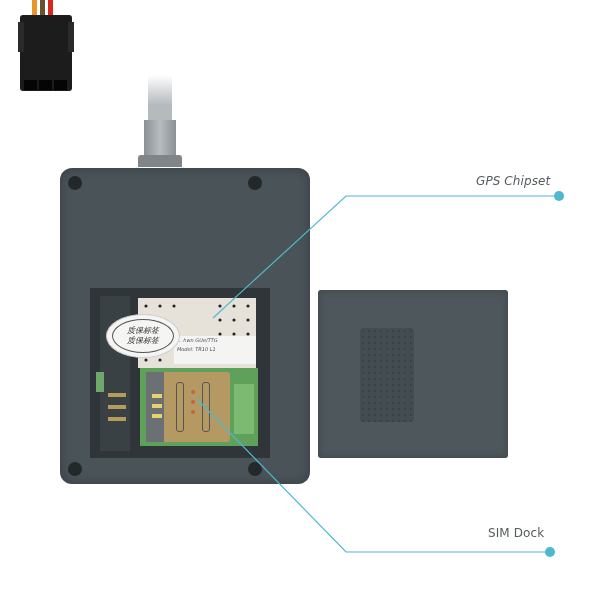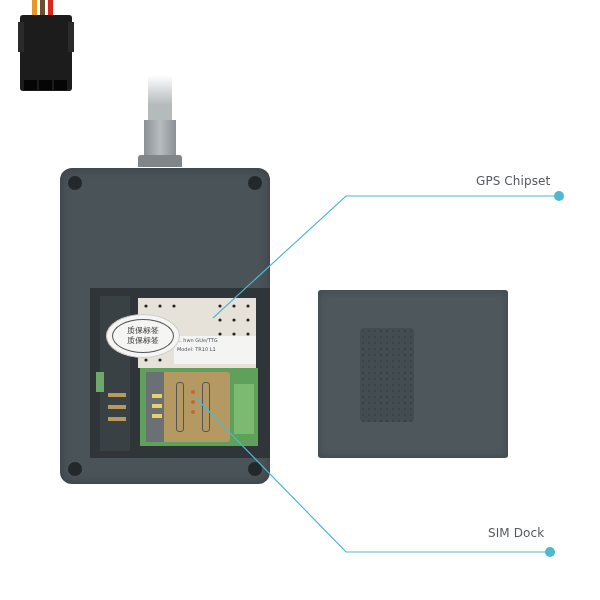--- a/index.html
+++ b/index.html
@@ -20,21 +20,21 @@
   <div class="abs" style="left:50px;top:22px;width:6px;height:30px;background:#2a2a2a;"></div>
   <div class="abs" style="left:6px;top:80px;width:13px;height:10px;background:#050505;"></div>
   <div class="abs" style="left:21px;top:80px;width:13px;height:10px;background:#050505;"></div>
   <div class="abs" style="left:36px;top:80px;width:13px;height:10px;background:#050505;"></div>
 </div>
 
 <div class="abs" style="left:148px;top:75px;width:24px;height:50px;background:linear-gradient(to bottom,rgba(185,190,192,0),#b5babd 60%);"></div>
 <div class="abs" style="left:144px;top:120px;width:32px;height:40px;background:linear-gradient(to right,#8a9094,#b7bcbf 50%,#8a9094);"></div>
 <div class="abs" style="left:138px;top:155px;width:44px;height:12px;background:#7f8589;border-radius:3px 3px 0 0;"></div>
 
-<div class="abs" style="left:60px;top:168px;width:210px;height:316px;background:#4a5358;border-radius:12px;box-shadow:inset 0 0 12px rgba(0,0,0,0.25);">
+<div class="abs" style="left:60px;top:168px;width:250px;height:316px;background:#4a5358;border-radius:12px;box-shadow:inset 0 0 12px rgba(0,0,0,0.25);font-style:italic;">
   <div class="abs" style="left:8px;top:8px;width:14px;height:14px;border-radius:50%;background:#23282b;"></div>
   <div class="abs" style="left:188px;top:8px;width:14px;height:14px;border-radius:50%;background:#23282b;"></div>
   <div class="abs" style="left:8px;top:294px;width:14px;height:14px;border-radius:50%;background:#23282b;"></div>
   <div class="abs" style="left:188px;top:294px;width:14px;height:14px;border-radius:50%;background:#23282b;"></div>
 
   <div class="abs" style="left:30px;top:120px;width:180px;height:170px;background:#2f3538;">
     <div class="abs" style="left:10px;top:8px;width:30px;height:155px;background:#3a4145;"></div>
 
     <div class="abs" style="left:6px;top:84px;width:8px;height:20px;background:#6ea86a;"></div>
 
@@ -98,14 +98,14 @@
 
 <svg width="600" height="600">
   <g stroke="#4fb8cf" stroke-width="1.2" fill="none">
     <polyline points="213,318 346,196 558,196"></polyline>
     <polyline points="196,398 346,552 549,552"></polyline>
   </g>
   <circle cx="559" cy="196" r="5" fill="#4fb8cf"></circle>
   <circle cx="550" cy="552" r="5" fill="#4fb8cf"></circle>
 </svg>
 
-<div class="label" style="left:476px;top:174px;">GPS Chipset</div>
+<div class="label" style="left:476px;top:174px;font-style:italic;">GPS Chipset</div>
 <div class="label" style="left:488px;top:526px;">SIM Dock</div>
 
 </body></html>

